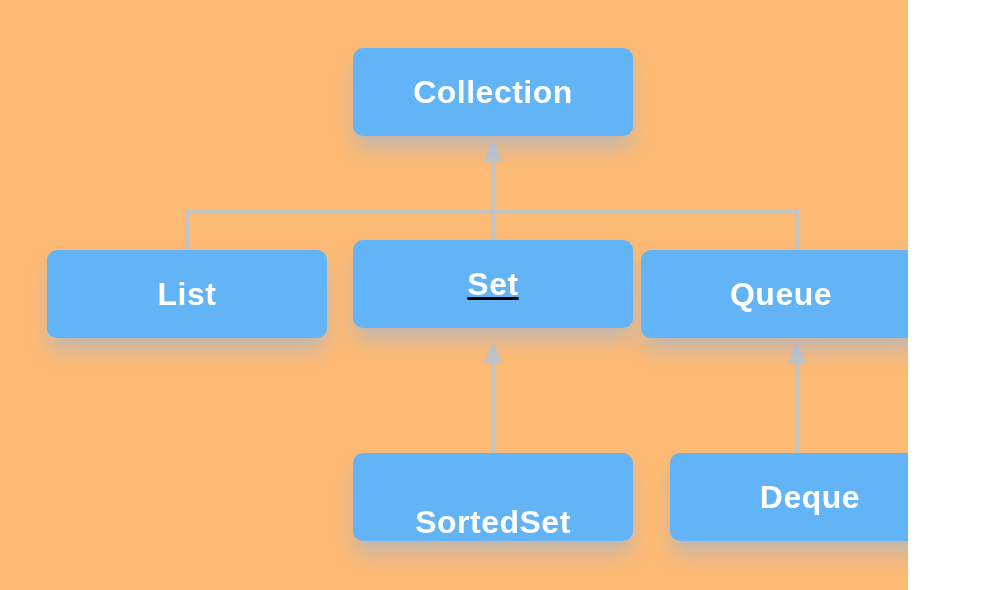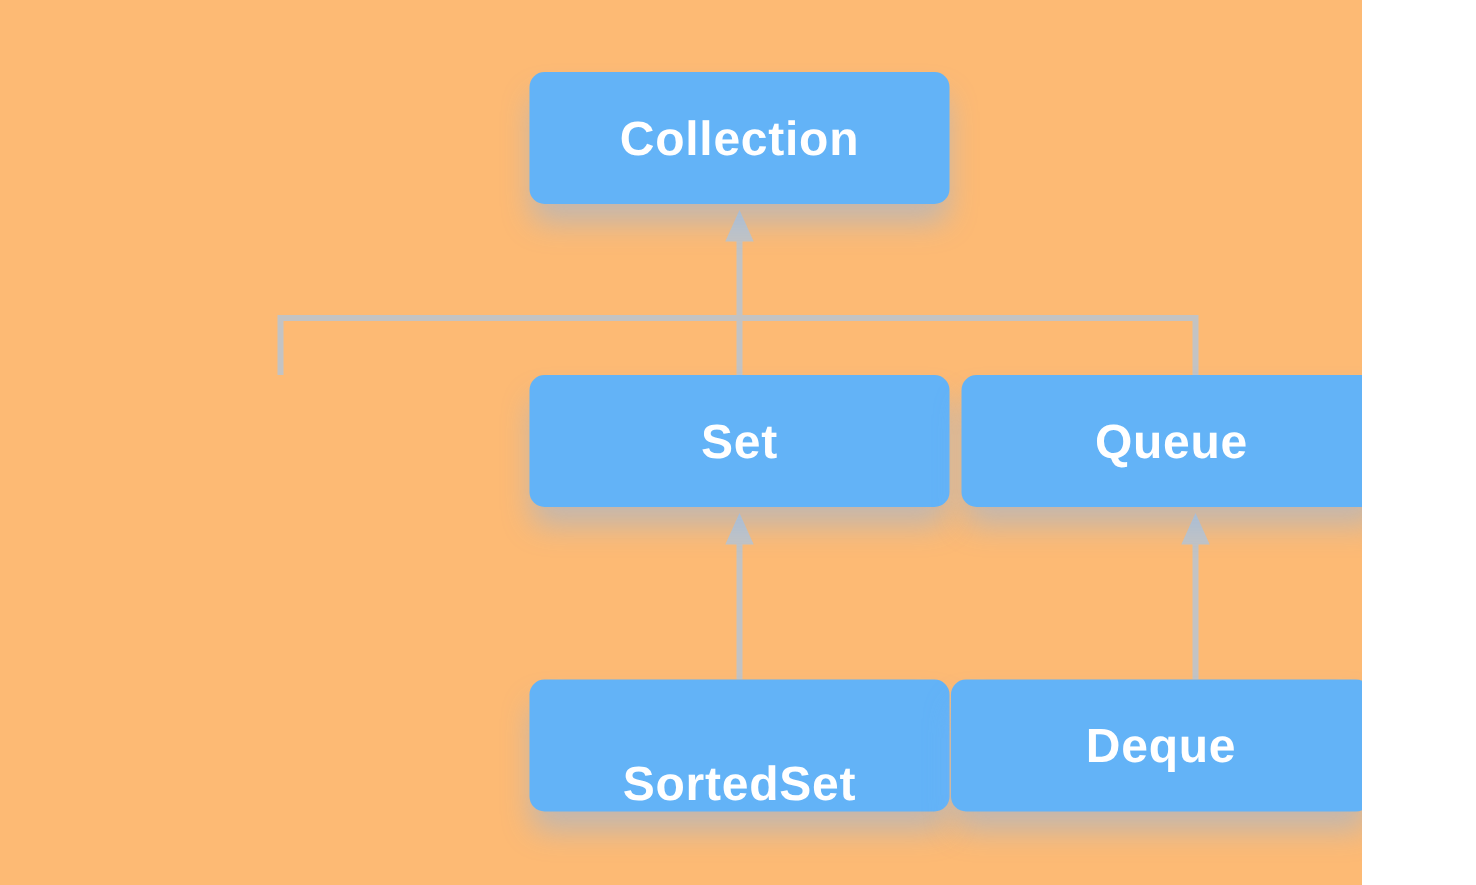--- a/index.html
+++ b/index.html
@@ -48,24 +48,24 @@
   }
   .node-label {
     color: var(--box-text);
     font-size: 32px;
     font-weight: bold;
     letter-spacing: 0.5px;
   }
 
   .node-collection { left: 353px; top: 48px; }
   .node-list      { left: 47px;  top: 250px; }
-  .node-set       { left: 353px; top: 250px; }
+  .node-set       { left: 353px; top: 240px; text-decoration: underline; }
   .node-queue     { left: 641px; top: 250px; }
   .node-sortedset { left: 353px; top: 453px; align-items: flex-end; }
-  .node-deque     { left: 634px; top: 453px; }
+  .node-deque     { left: 670px; top: 453px; }
 </style>
 </head>
 <body>
 
 <div class="canvas">
 
   <svg class="edges" viewBox="0 0 984 590" xmlns="http://www.w3.org/2000/svg">
 
     <path class="edge-line" d="M187,250 L187,212 L797,212 L797,250"></path>
 
@@ -76,20 +76,23 @@
     <polygon class="arrowhead" points="493,342 483.5,363 502.5,363"></polygon>
 
     <path class="edge-line" d="M797,453 L797,361"></path>
     <polygon class="arrowhead" points="797,342 787.5,363 806.5,363"></polygon>
   </svg>
 
   <div class="node node-collection">
     <span class="node-label">Collection</span>
   </div>
 
+  <div class="node node-list">
+    <span class="node-label">List</span>
+  </div>
 
   <div class="node node-set">
     <span class="node-label">Set</span>
   </div>
 
   <div class="node node-queue">
     <span class="node-label">Queue</span>
   </div>
 
   <div class="node node-sortedset">

